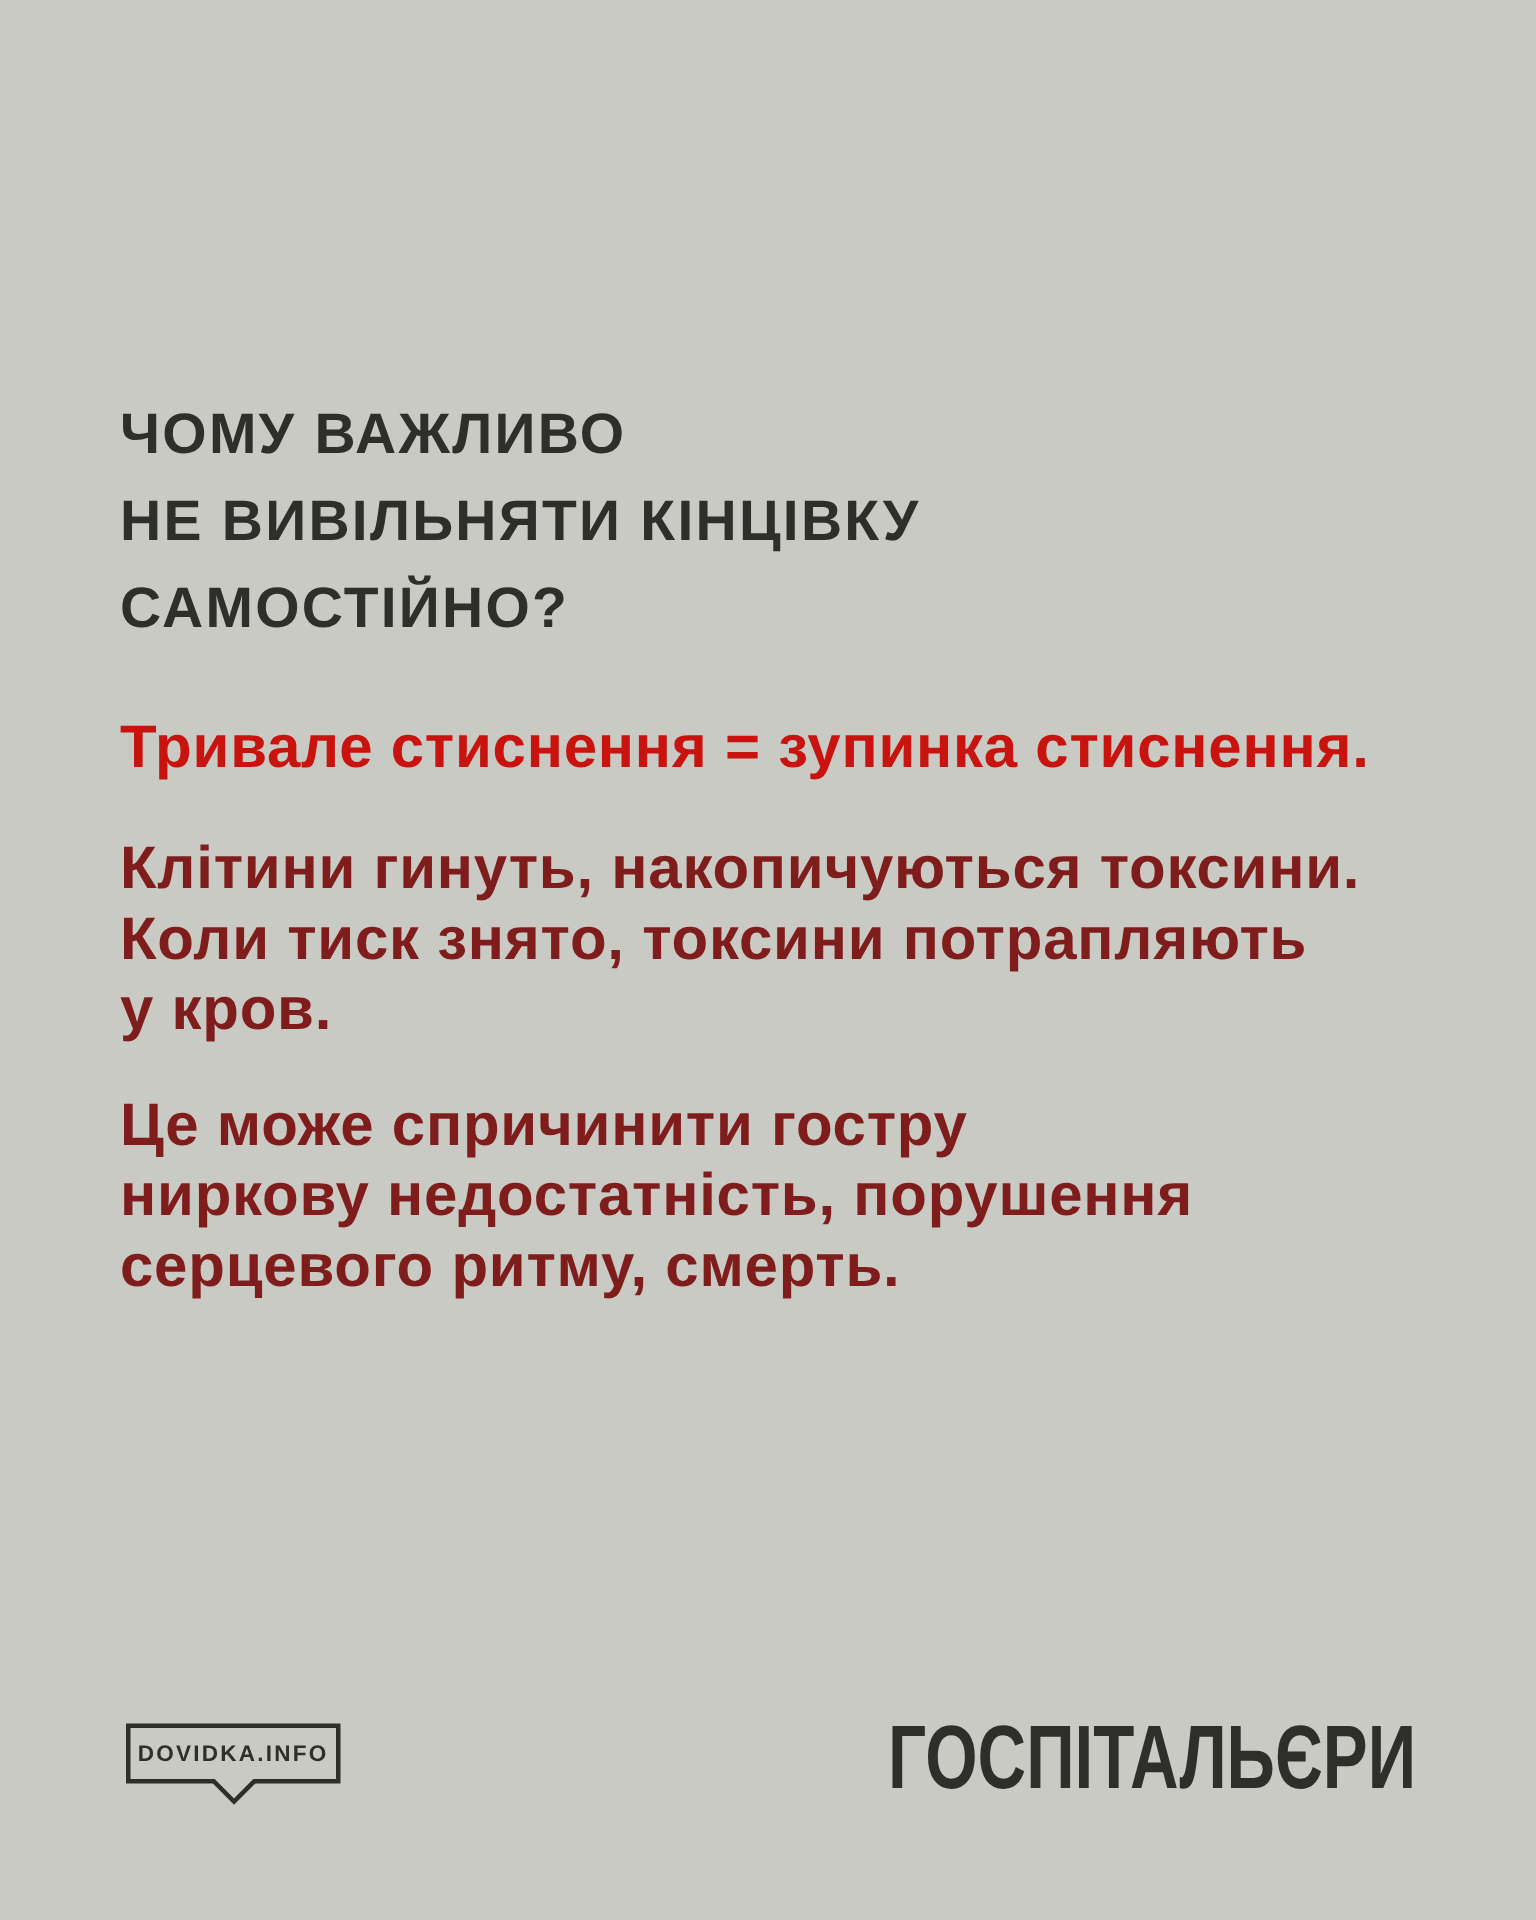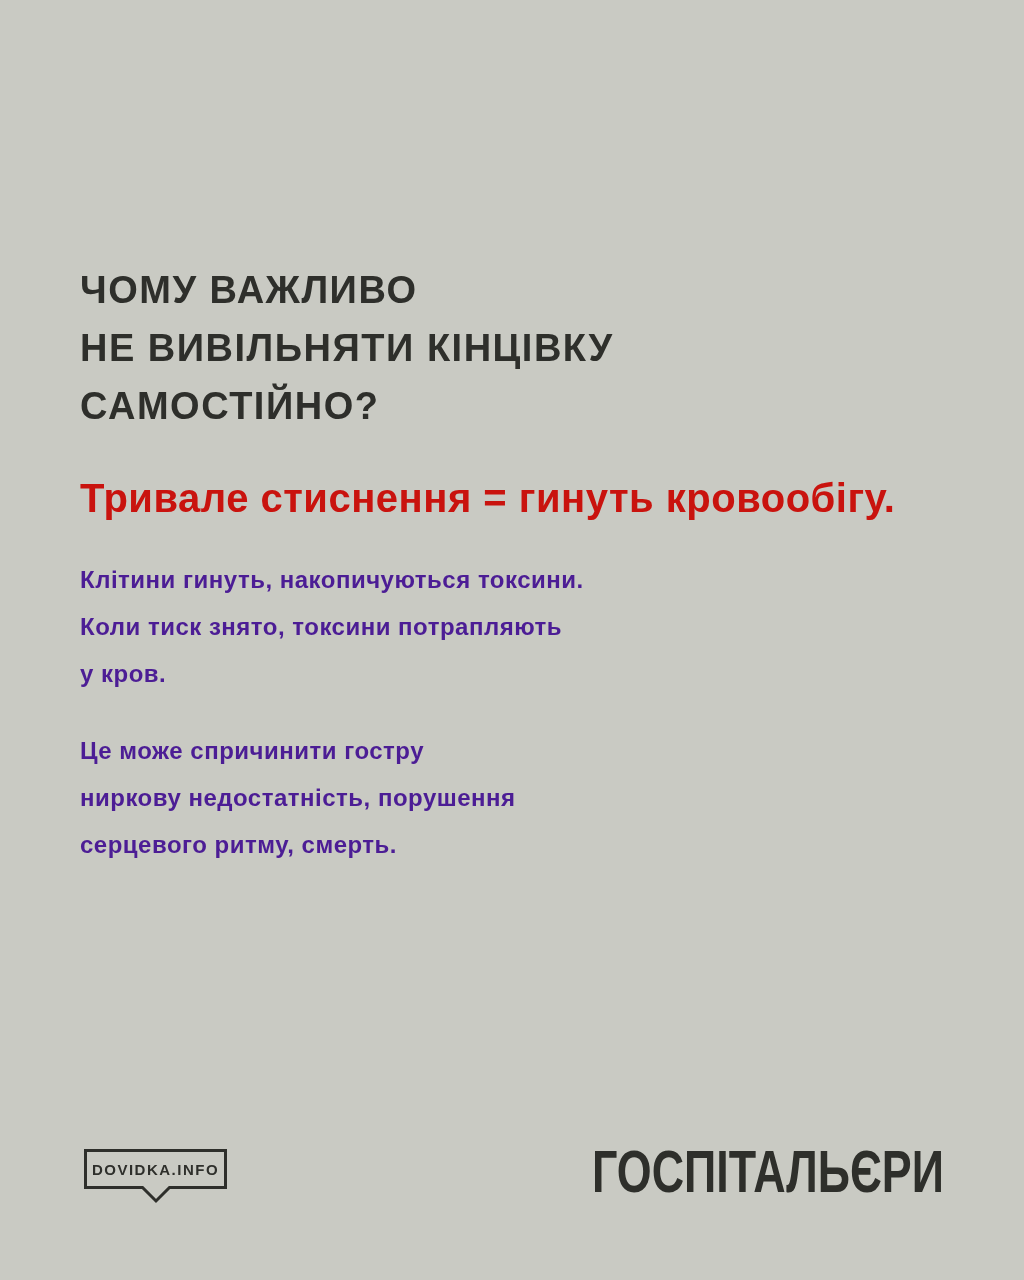--- a/index.html
+++ b/index.html
@@ -35,25 +35,25 @@
     margin: 0 0 34px 0;
     font-size: 40px;
     line-height: 48px;
     font-weight: 700;
     letter-spacing: 0.5px;
     color: #c9130e;
     white-space: pre-line;
   }
   .body-par {
     margin: 0 0 30px 0;
-    font-size: 24px;
+    font-size: 40px;
     line-height: 47px;
     font-weight: 700;
     letter-spacing: 0.5px;
-    color: #4c1d95;
+    color: #7f1d1d;
     white-space: pre-line;
   }
   .badge {
     position: absolute;
     left: 84px;
     top: 1149px;
     width: 143px;
   }
   .badge-box {
     box-sizing: border-box;
@@ -90,21 +90,21 @@
 </head>
 <body>
 
 <div class="poster">
 
   <div class="content">
     <h1 class="title">ЧОМУ ВАЖЛИВО
 НЕ ВИВІЛЬНЯТИ КІНЦІВКУ
 САМОСТІЙНО?</h1>
 
-    <p class="lead">Тривале стиснення = гинуть кровообігу.</p>
+    <p class="lead">Тривале стиснення = зупинка стиснення.</p>
 
     <p class="body-par">Клітини гинуть, накопичуються токсини.
 Коли тиск знято, токсини потрапляють
 у кров.</p>
 
     <p class="body-par">Це може спричинити гостру
 ниркову недостатність, порушення
 серцевого ритму, смерть.</p>
   </div>
 

